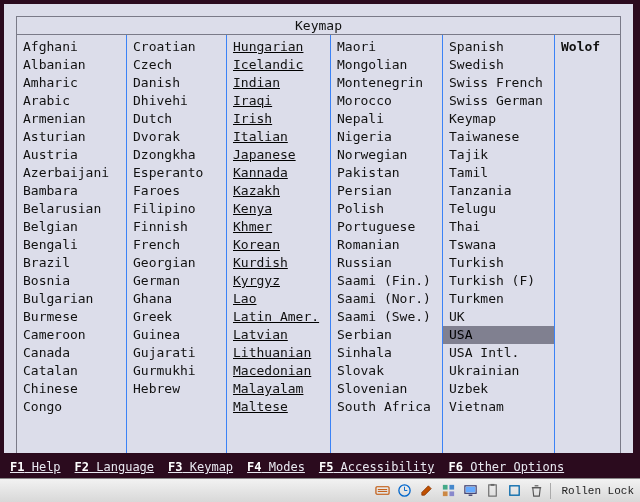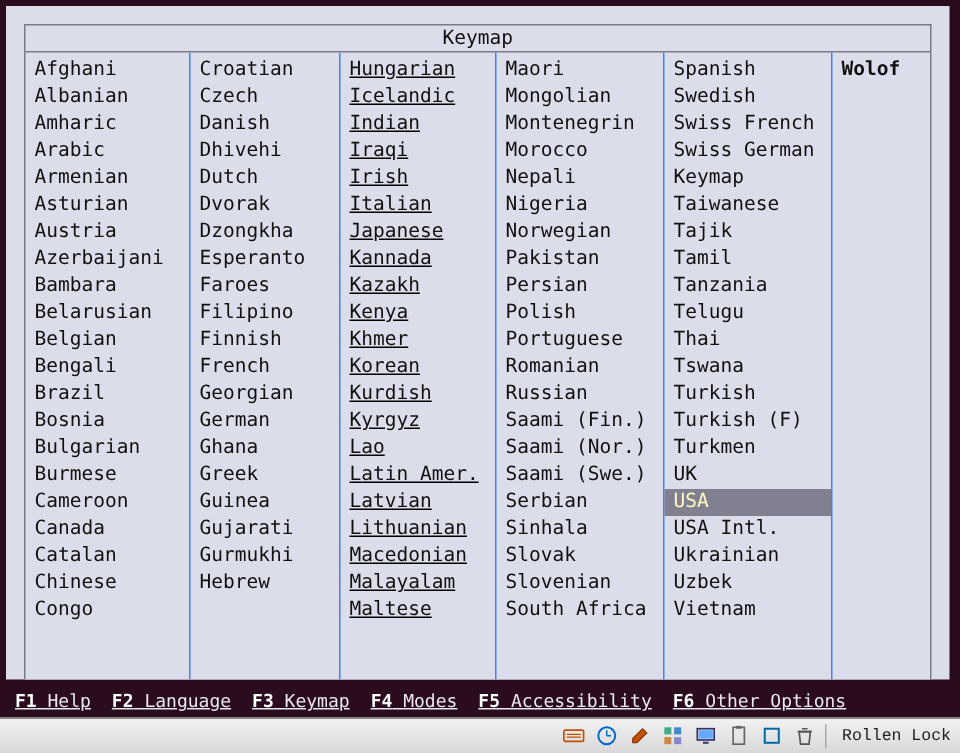--- a/index.html
+++ b/index.html
@@ -57,21 +57,21 @@
     height: 18px;
     line-height: 18px;
     padding: 0 6px;
     color: #111;
     white-space: nowrap;
     overflow: hidden;
     cursor: pointer;
   }
   .item.selected {
     background: #808090;
-    color: #fef9c3;
+    color: #000000;
   }
   .fkeys {
     position: absolute;
     left: 4px; right: 4px;
     top: 458px;
     height: 18px;
     background: #2b0b1e;
     color: #e8e8f0;
     font-size: 12px;
     display: flex;

